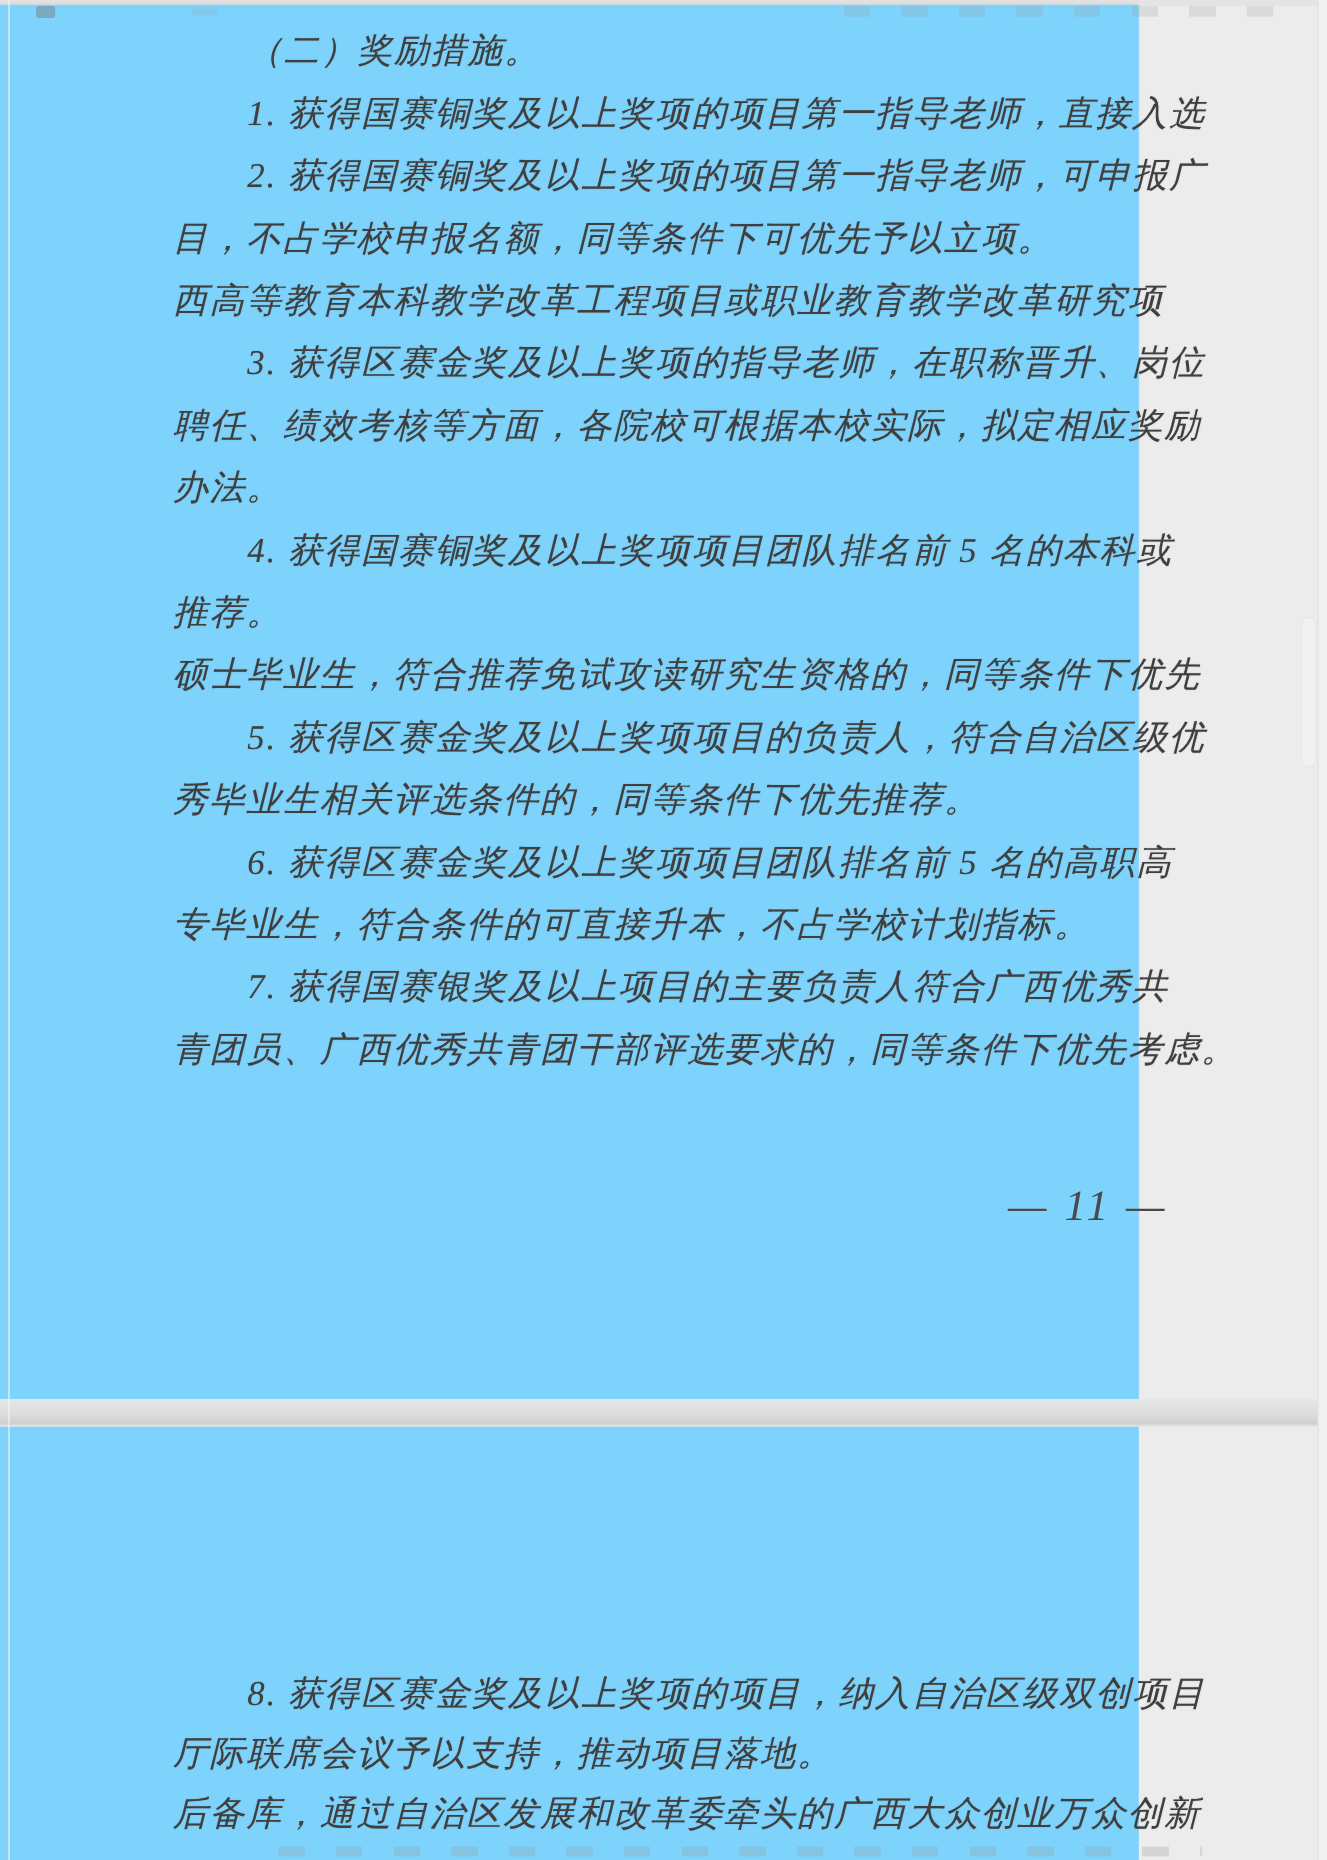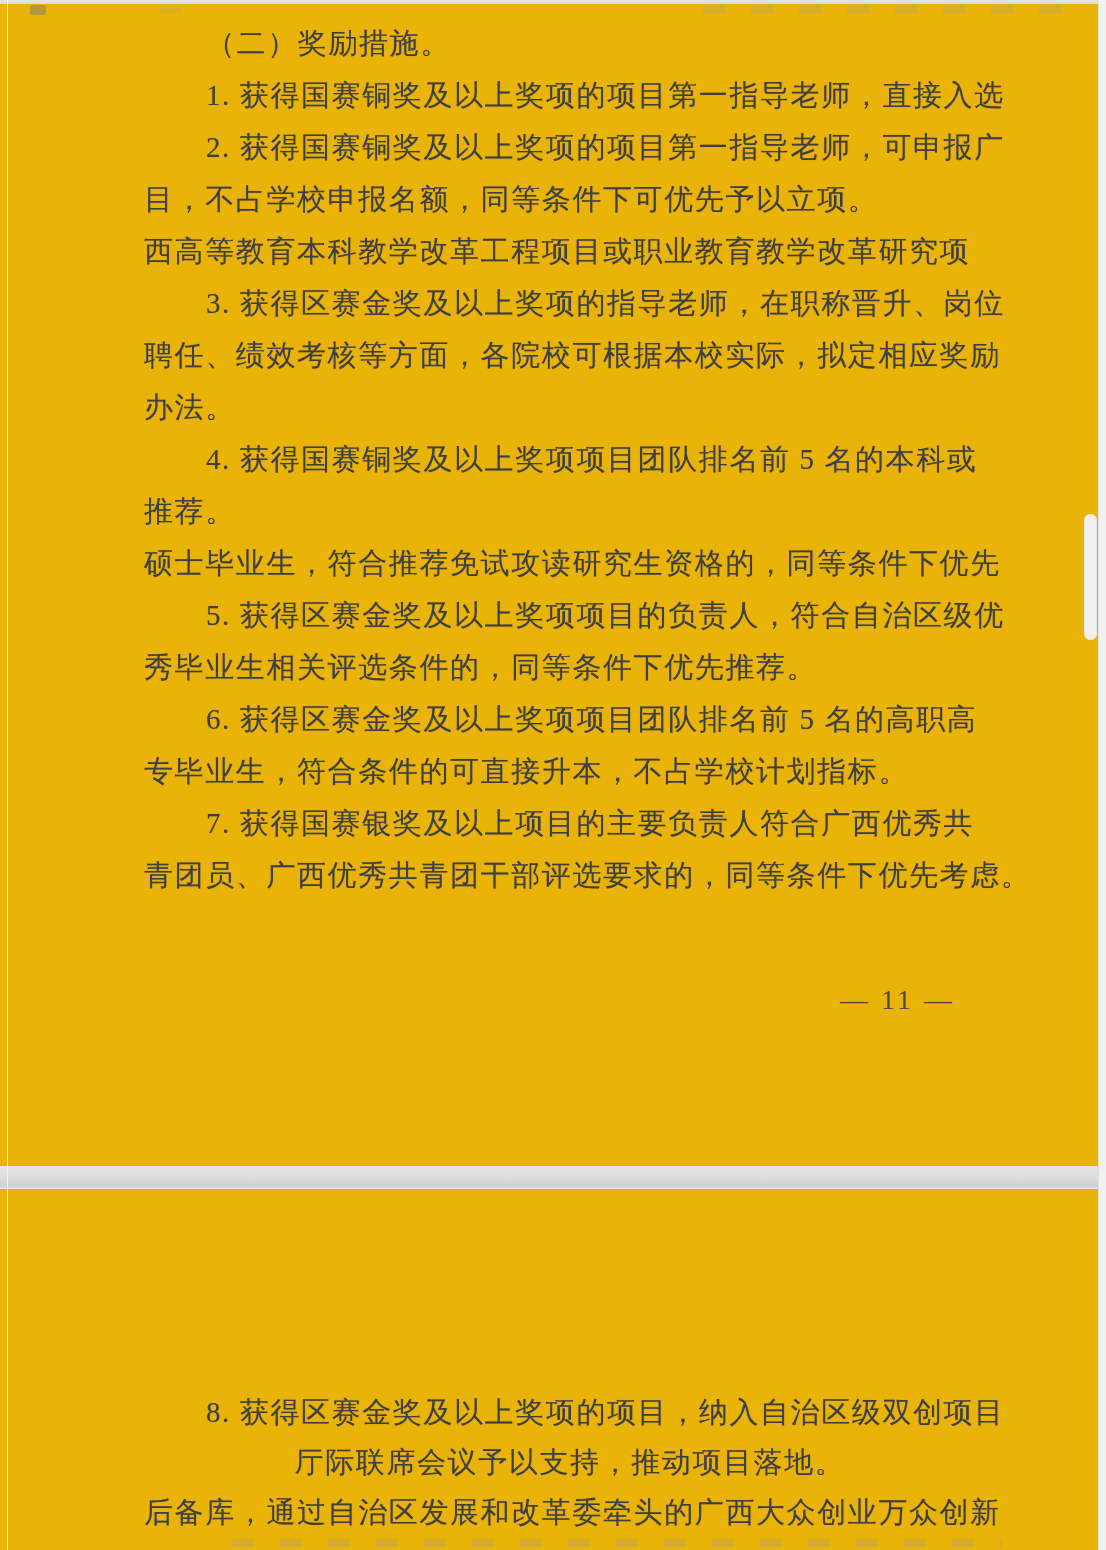--- a/index.html
+++ b/index.html
@@ -6,22 +6,23 @@
     margin: 0; padding: 0;
     width: 1106px; height: 1550px;
     background: #ececec;
     overflow: hidden;
     position: relative;
     font-family: "Liberation Serif", "DejaVu Serif", serif;
   }
   .page {
     position: absolute;
     left: 0;
-    width: 1099px;
-    background: #eab308;
+    width: 949px;
+    background: #7dd3fc;
+    font-style: italic;
   }
   .page-1 { top: 4px; height: 1162px; box-shadow: 0 -2px 3px rgba(0,0,0,0.04); }
   .page-break-gap {
     position: absolute;
     left: 0; top: 1166px;
     width: 1106px; height: 23px;
     background: linear-gradient(180deg, #e6e6e6 0%, #dcdcdc 55%, #cfcfcf 88%, #e9e9e9 100%);
   }
   .page-2 { top: 1189px; height: 361px; }
   .top-band {
@@ -39,26 +40,26 @@
   .content-p2 { top: 198px; }
   .doc-line {
     height: 52px;
     line-height: 52px;
     font-size: 29px;
     color: #3f3f3f;
     letter-spacing: 1.6px;
     white-space: nowrap;
     text-shadow: 0 0 1px rgba(90,90,90,0.45);
   }
-  .content-p2 .doc-line { height: 50px; line-height: 50px; text-align: center; }
+  .content-p2 .doc-line { height: 50px; line-height: 50px; }
   .doc-line.first { text-indent: 62px; }
   .page-number {
     position: absolute;
     top: 980px; left: 840px;
-    font-size: 28px;
+    font-size: 36px;
     color: #4a4a4a;
     letter-spacing: 3px;
     white-space: nowrap;
   }
   .ghost {
     position: absolute;
     background: repeating-linear-gradient(90deg, #9a9a9a 0 22px, transparent 22px 48px);
     opacity: 0.22;
     border-radius: 2px;
   }

